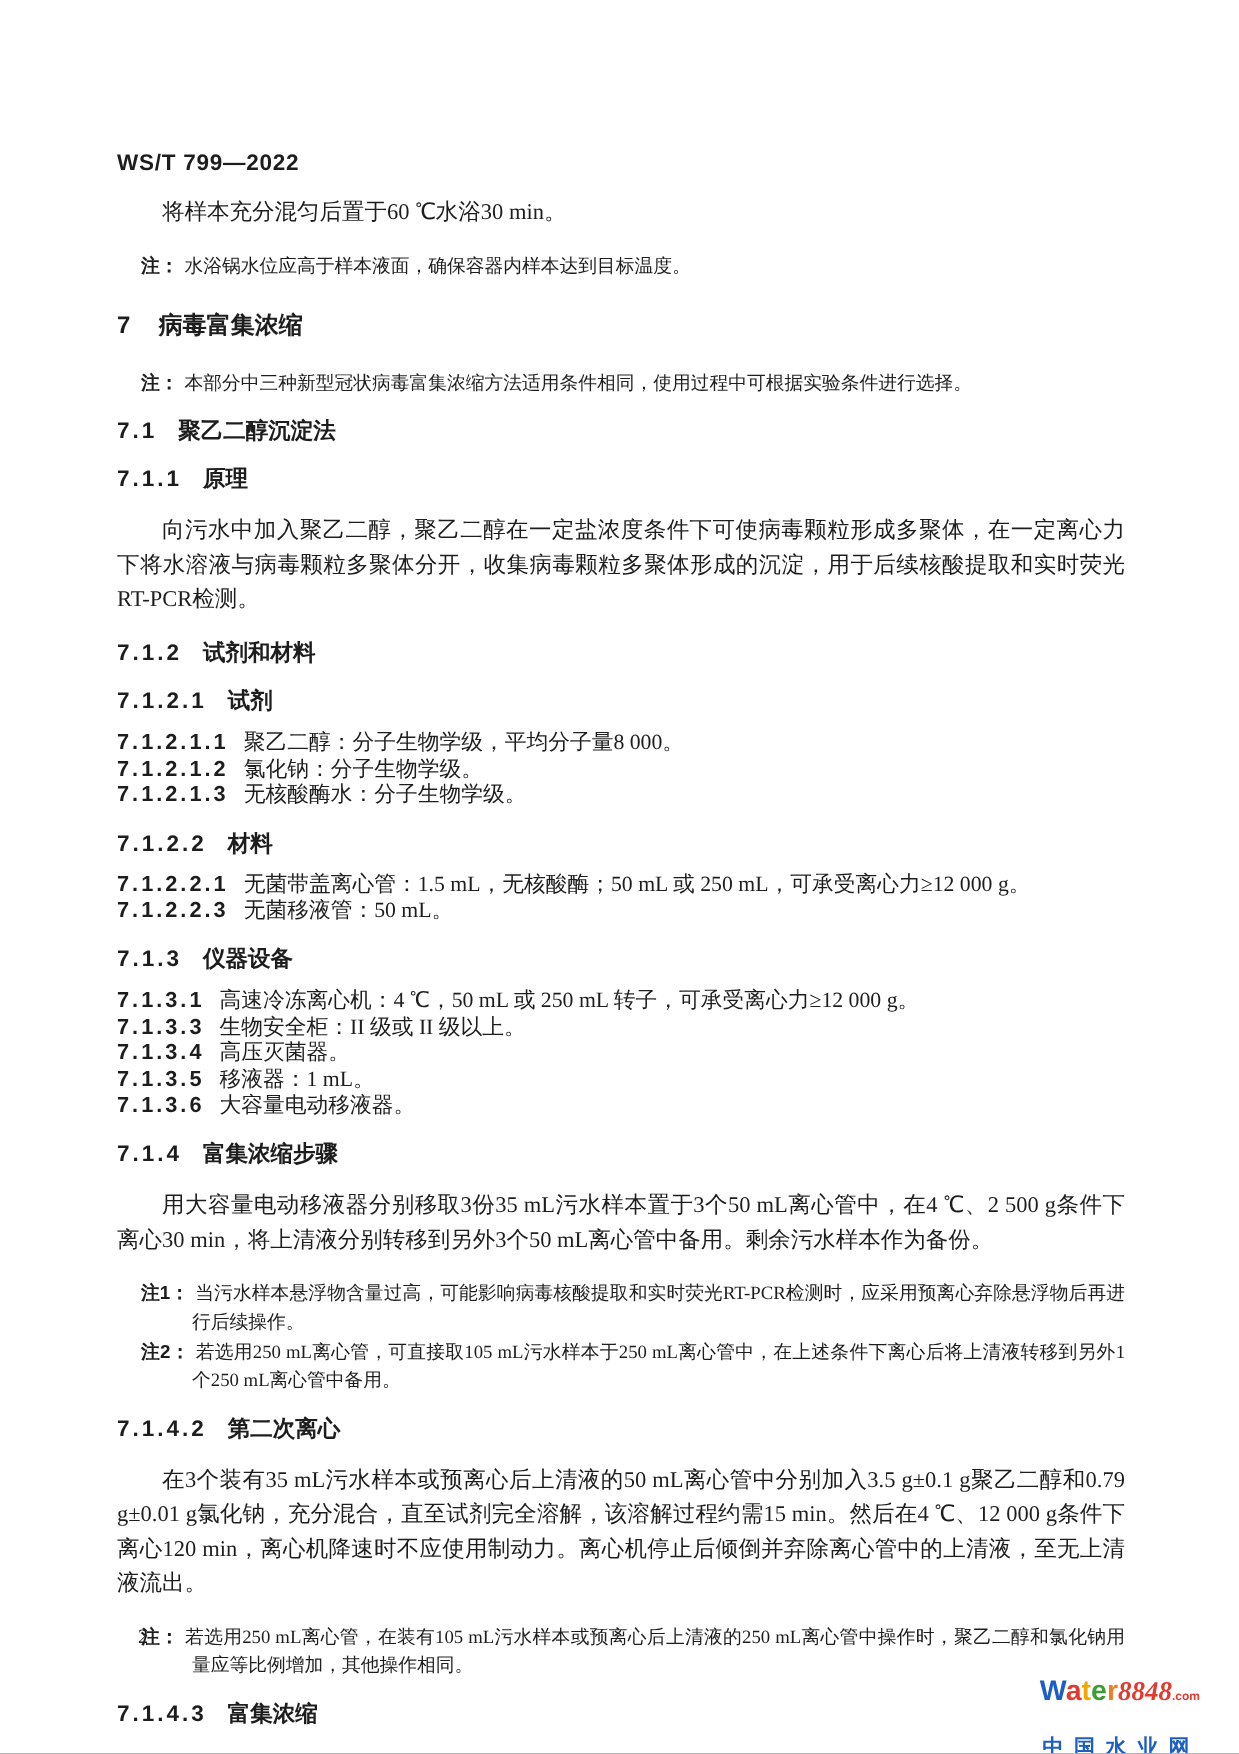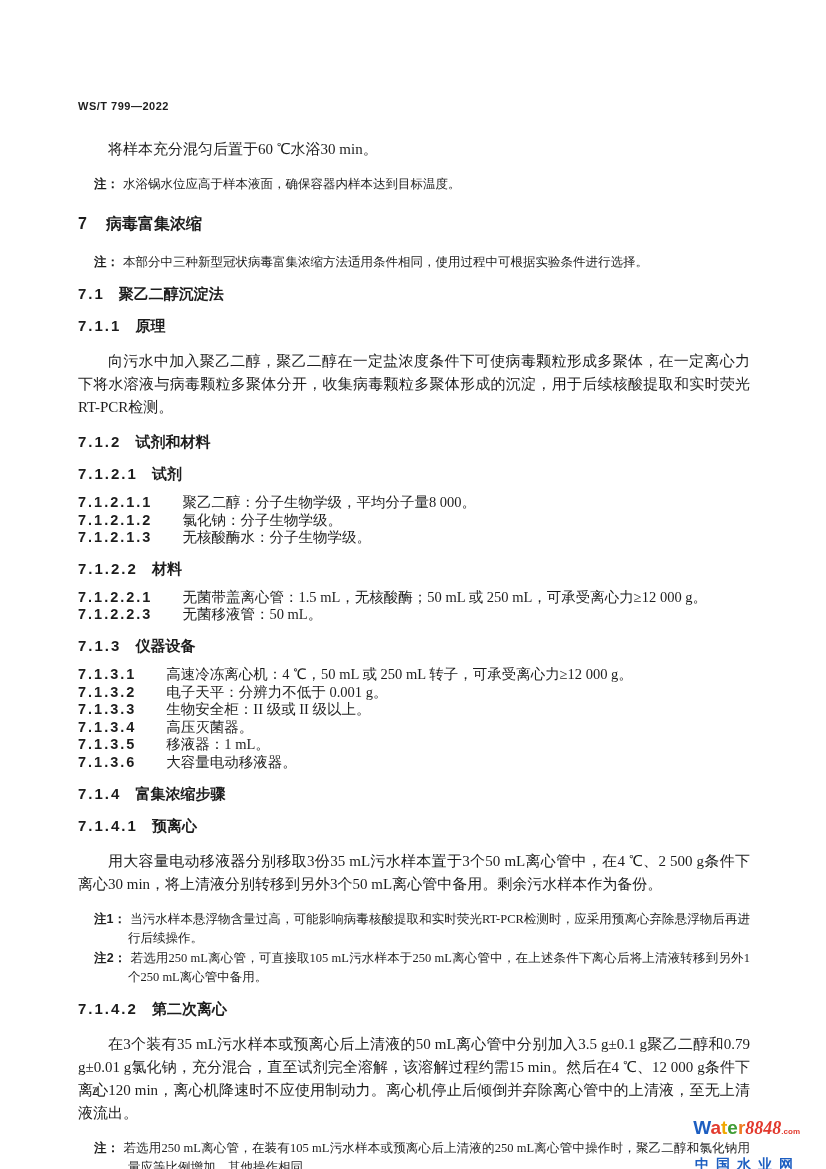--- a/index.html
+++ b/index.html
@@ -13,23 +13,23 @@
     font-family:"Liberation Serif", serif;
   }
   .content-area{
     position:absolute;
     left:78px;top:100px;
     width:672px;
   }
   .doc-header{
     font-family:"Liberation Sans", sans-serif;
     font-weight:700;
-    font-size:11px;
+    font-size:15px;
     letter-spacing:0.5px;
-    margin-bottom:26px;
+    margin-bottom:14px;
   }
   .block{margin:0;}
   .para{
     font-size:15px;
     line-height:23px;
     text-indent:2em;
     text-align:justify;
     margin:14px 0;
   }
   .note{
@@ -62,21 +62,21 @@
   .item{
     font-size:14.5px;
     line-height:17.6px;
     text-align:justify;
     margin:0;
   }
   .item .clause-num{
     font-family:"Liberation Sans", sans-serif;
     font-weight:700;
     letter-spacing:2px;
-    margin-right:30px;
+    margin-right:10px;
   }
   .clause-text{}
   .page-number{
     position:absolute;
     left:92px;top:1083px;
     font-size:13.5px;
     font-family:"Liberation Serif", serif;
   }
   .watermark{
     position:absolute;
@@ -128,27 +128,25 @@
         <div class="block h3"><span class="clause-num">7.1.2</span><span class="clause-text">试剂和材料</span></div>
         <div class="block h4"><span class="clause-num">7.1.2.1</span><span class="clause-text">试剂</span></div>
         <div class="block item"><span class="clause-num">7.1.2.1.1</span><span class="clause-text">聚乙二醇：分子生物学级，平均分子量8 000。</span></div>
         <div class="block item"><span class="clause-num">7.1.2.1.2</span><span class="clause-text">氯化钠：分子生物学级。</span></div>
         <div class="block item"><span class="clause-num">7.1.2.1.3</span><span class="clause-text">无核酸酶水：分子生物学级。</span></div>
         <div class="block h4"><span class="clause-num">7.1.2.2</span><span class="clause-text">材料</span></div>
         <div class="block item"><span class="clause-num">7.1.2.2.1</span><span class="clause-text">无菌带盖离心管：1.5 mL，无核酸酶；50 mL 或 250 mL，可承受离心力≥12 000 g。</span></div>
         <div class="block item"><span class="clause-num">7.1.2.2.3</span><span class="clause-text">无菌移液管：50 mL。</span></div>
         <div class="block h3"><span class="clause-num">7.1.3</span><span class="clause-text">仪器设备</span></div>
         <div class="block item"><span class="clause-num">7.1.3.1</span><span class="clause-text">高速冷冻离心机：4 ℃，50 mL 或 250 mL 转子，可承受离心力≥12 000 g。</span></div>
-        <div class="block item"><span class="clause-num">7.1.3.2</span><span class="clause-text">电子天平：分辨力不低于 0.001 g。</span></div>
         <div class="block item"><span class="clause-num">7.1.3.3</span><span class="clause-text">生物安全柜：II 级或 II 级以上。</span></div>
         <div class="block item"><span class="clause-num">7.1.3.4</span><span class="clause-text">高压灭菌器。</span></div>
         <div class="block item"><span class="clause-num">7.1.3.5</span><span class="clause-text">移液器：1 mL。</span></div>
         <div class="block item"><span class="clause-num">7.1.3.6</span><span class="clause-text">大容量电动移液器。</span></div>
         <div class="block h3"><span class="clause-num">7.1.4</span><span class="clause-text">富集浓缩步骤</span></div>
-        <div class="block h4"><span class="clause-num">7.1.4.1</span><span class="clause-text">预离心</span></div>
         <div class="block para">用大容量电动移液器分别移取3份35 mL污水样本置于3个50 mL离心管中，在4 ℃、2 500 g条件下离心30 min，将上清液分别转移到另外3个50 mL离心管中备用。剩余污水样本作为备份。</div>
         <div class="block note"><span class="note-label">注1：</span><span>当污水样本悬浮物含量过高，可能影响病毒核酸提取和实时荧光RT-PCR检测时，应采用预离心弃除悬浮物后再进行后续操作。</span></div>
         <div class="block note"><span class="note-label">注2：</span><span>若选用250 mL离心管，可直接取105 mL污水样本于250 mL离心管中，在上述条件下离心后将上清液转移到另外1个250 mL离心管中备用。</span></div>
         <div class="block h4"><span class="clause-num">7.1.4.2</span><span class="clause-text">第二次离心</span></div>
         <div class="block para">在3个装有35 mL污水样本或预离心后上清液的50 mL离心管中分别加入3.5 g±0.1 g聚乙二醇和0.79 g±0.01 g氯化钠，充分混合，直至试剂完全溶解，该溶解过程约需15 min。然后在4 ℃、12 000 g条件下离心120 min，离心机降速时不应使用制动力。离心机停止后倾倒并弃除离心管中的上清液，至无上清液流出。</div>
         <div class="block note"><span class="note-label">注：</span><span>若选用250 mL离心管，在装有105 mL污水样本或预离心后上清液的250 mL离心管中操作时，聚乙二醇和氯化钠用量应等比例增加，其他操作相同。</span></div>
         <div class="block h4"><span class="clause-num">7.1.4.3</span><span class="clause-text">富集浓缩</span></div>
       </div>
   </div>
 

